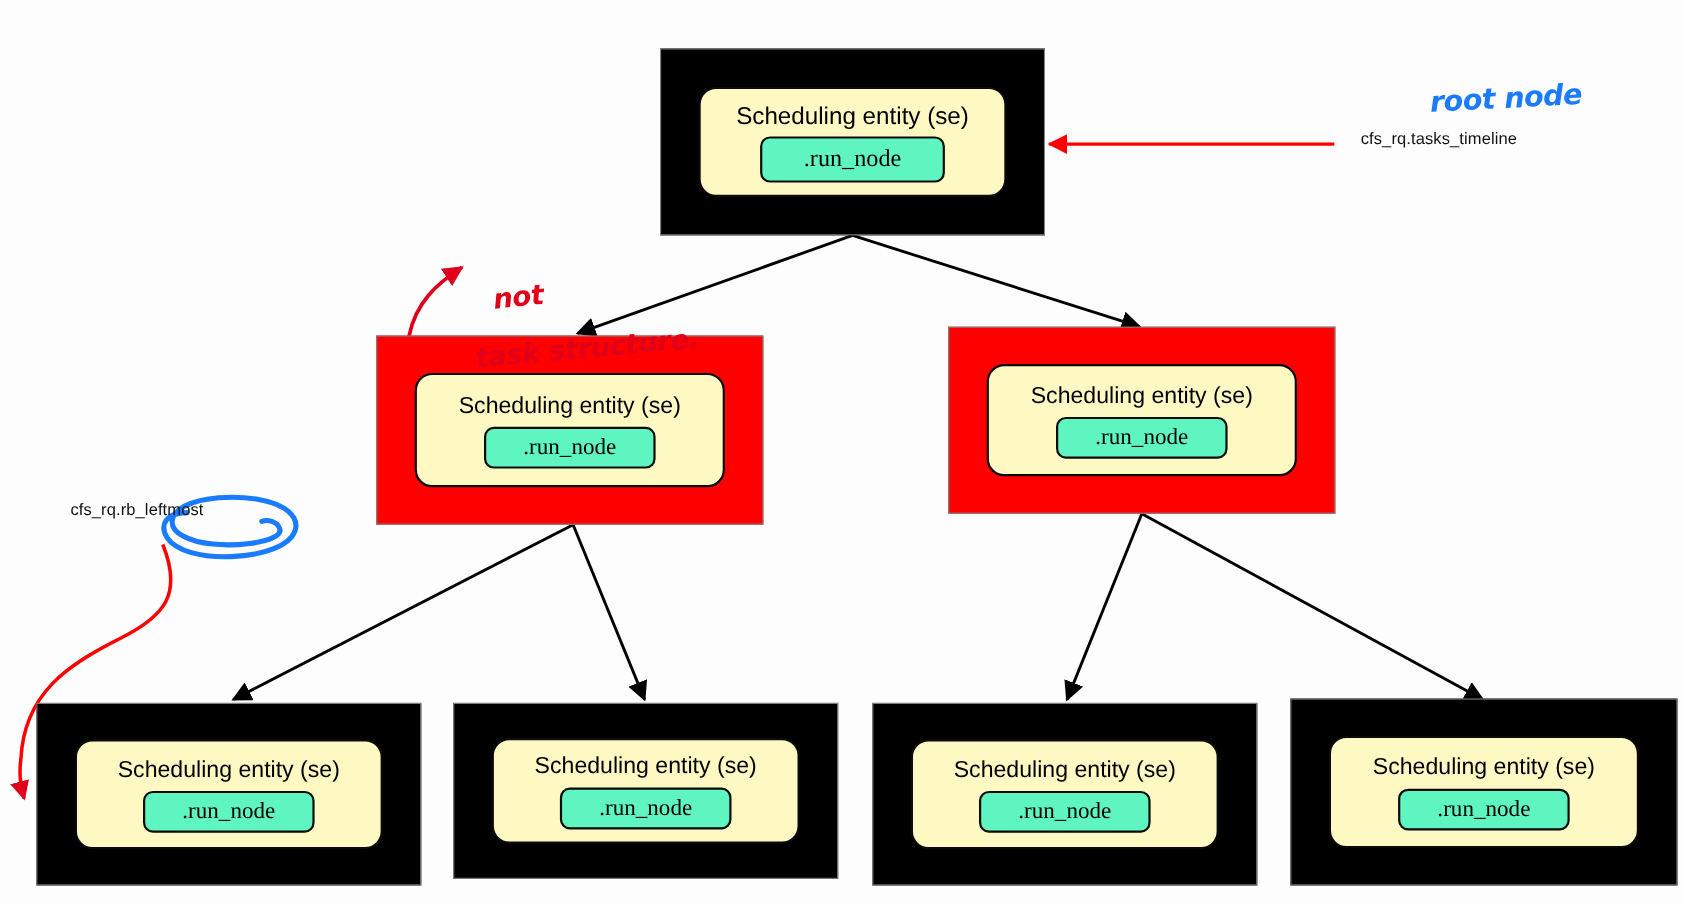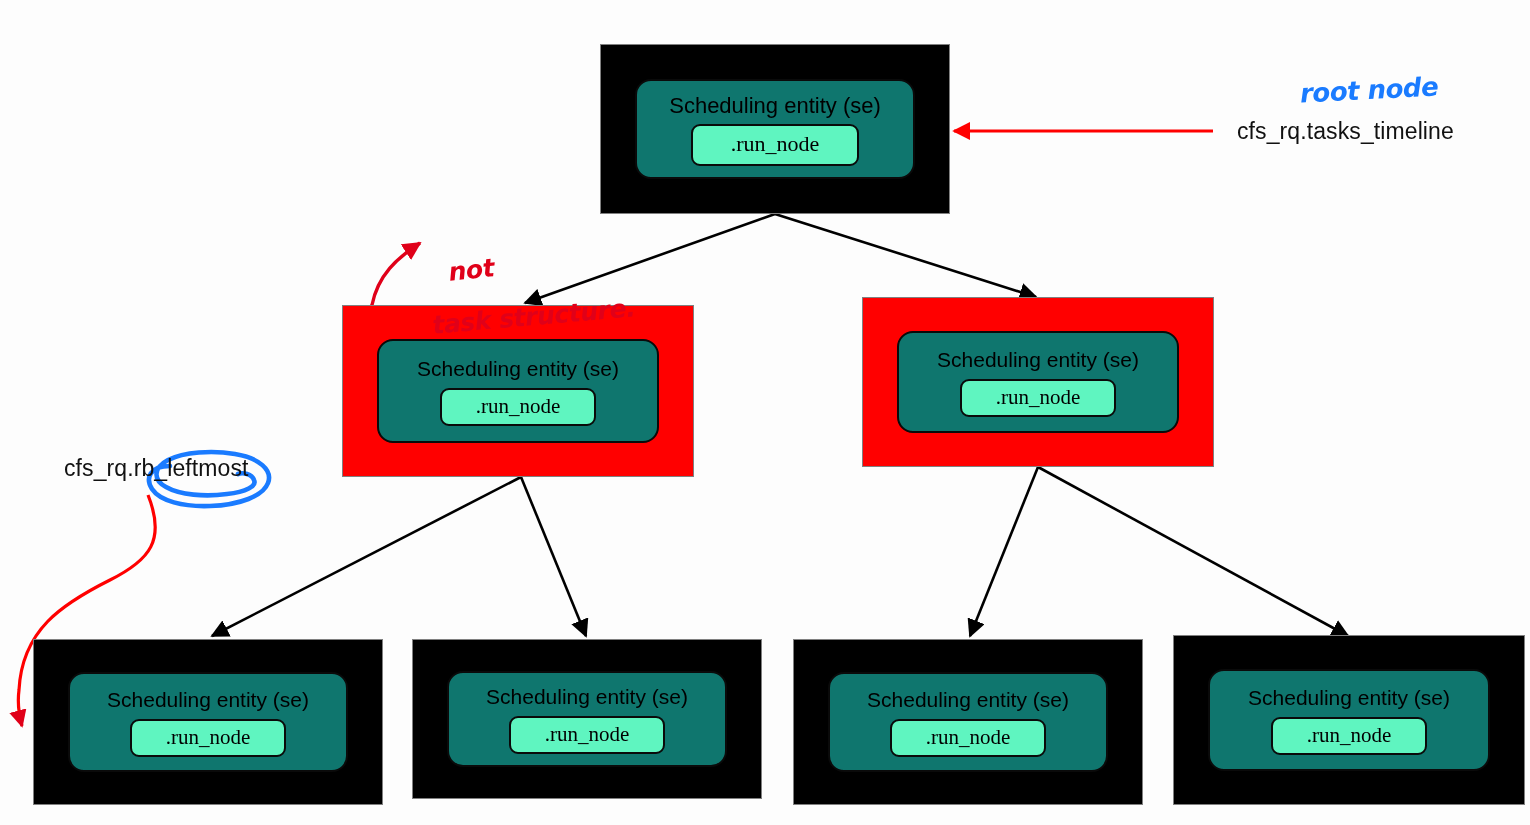--- a/index.html
+++ b/index.html
@@ -33,21 +33,21 @@
     border: 1px solid #808080;
     display: flex;
     align-items: center;
     justify-content: center;
   }
   .node.black { background: #000000; }
   .node.red   { background: #ff0000; }
 
   .se-box {
     box-sizing: border-box;
-    background: #0f766e;
+    background: #fef9c3;
     border: 2px solid #0a0a0a;
     border-radius: 16px;
     display: flex;
     flex-direction: column;
     align-items: center;
     justify-content: center;
     width: 80.5%;
     height: 61%;
     padding-top: 2px;
   }
@@ -76,21 +76,21 @@
   .node.root .run-box  { font-size: 22px; padding: 6px 38px 8px 38px; }
   .node.root .se-box   { width: 80.5%; height: 60%; }
 
   
   .anno {
     position: absolute;
     white-space: nowrap;
   }
   .anno-print {
     color: #111111;
-    font-size: 23px;
+    font-size: 15px;
     letter-spacing: 0.1px;
   }
   .anno-hand {
     color: #1a7bff;
     font-size: 26px;
     font-style: italic;
     font-weight: bold;
     font-family: "DejaVu Sans", sans-serif;
     letter-spacing: -0.5px;
     transform: rotate(-3deg);

